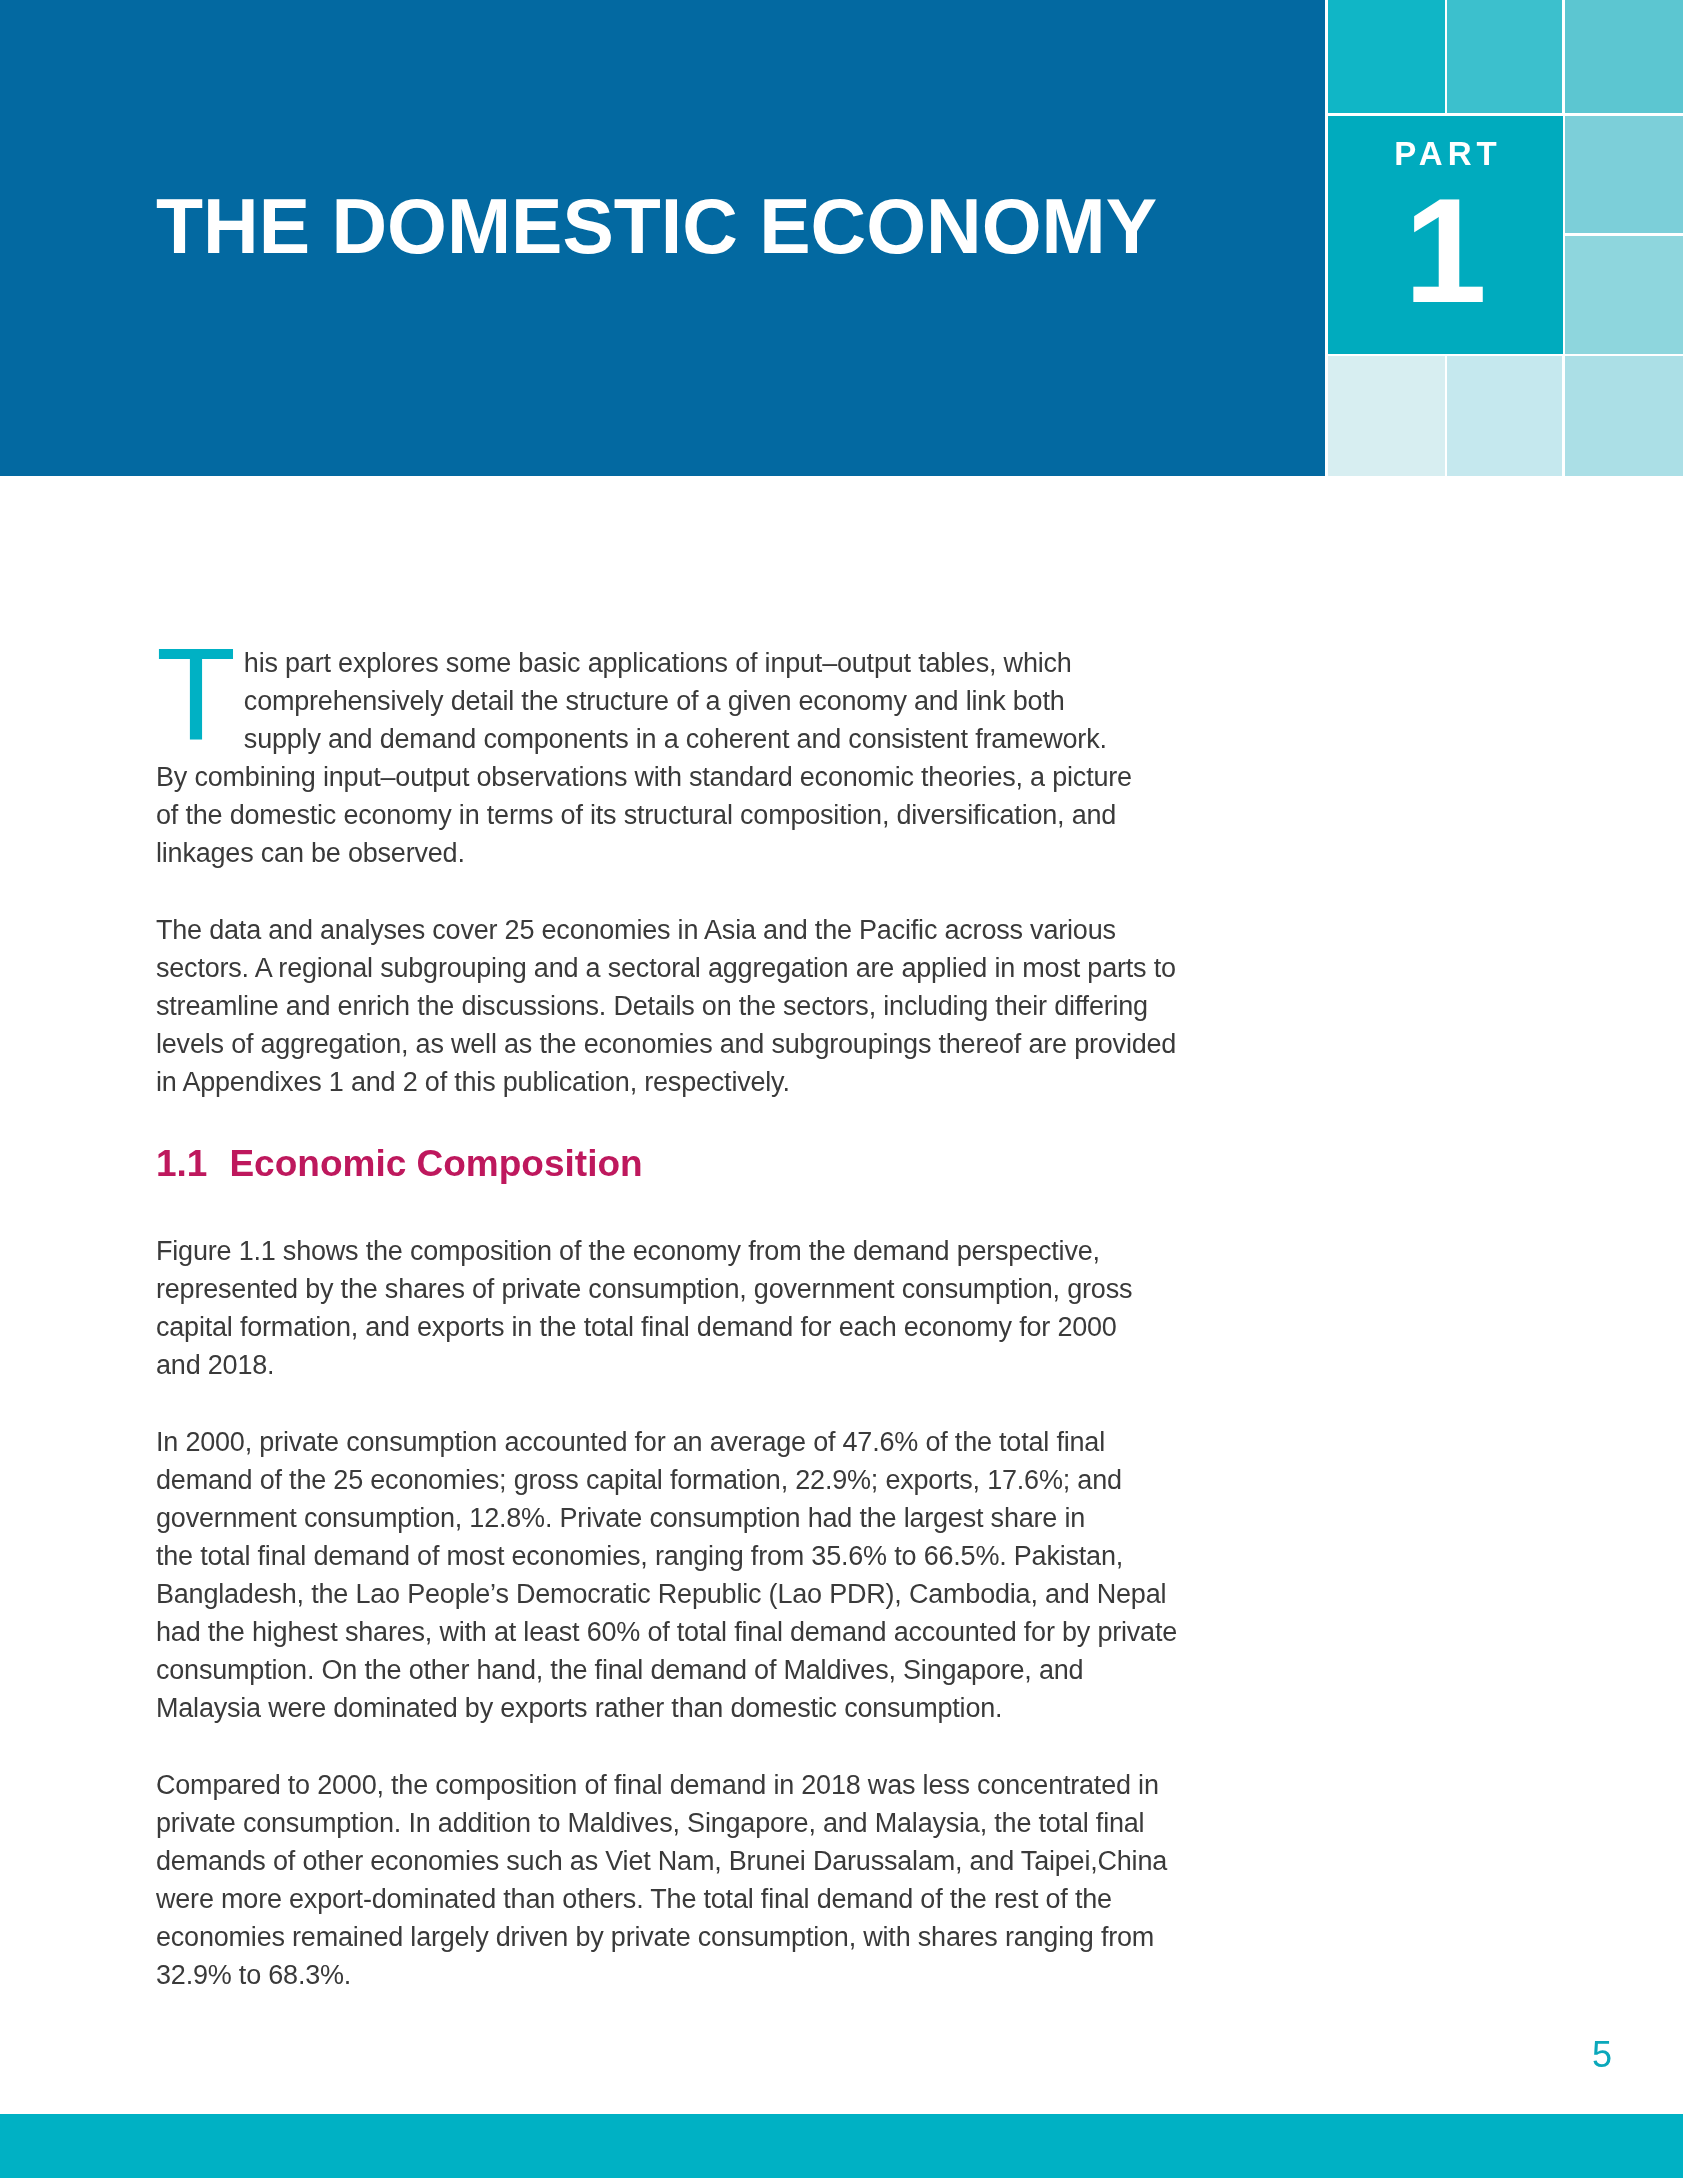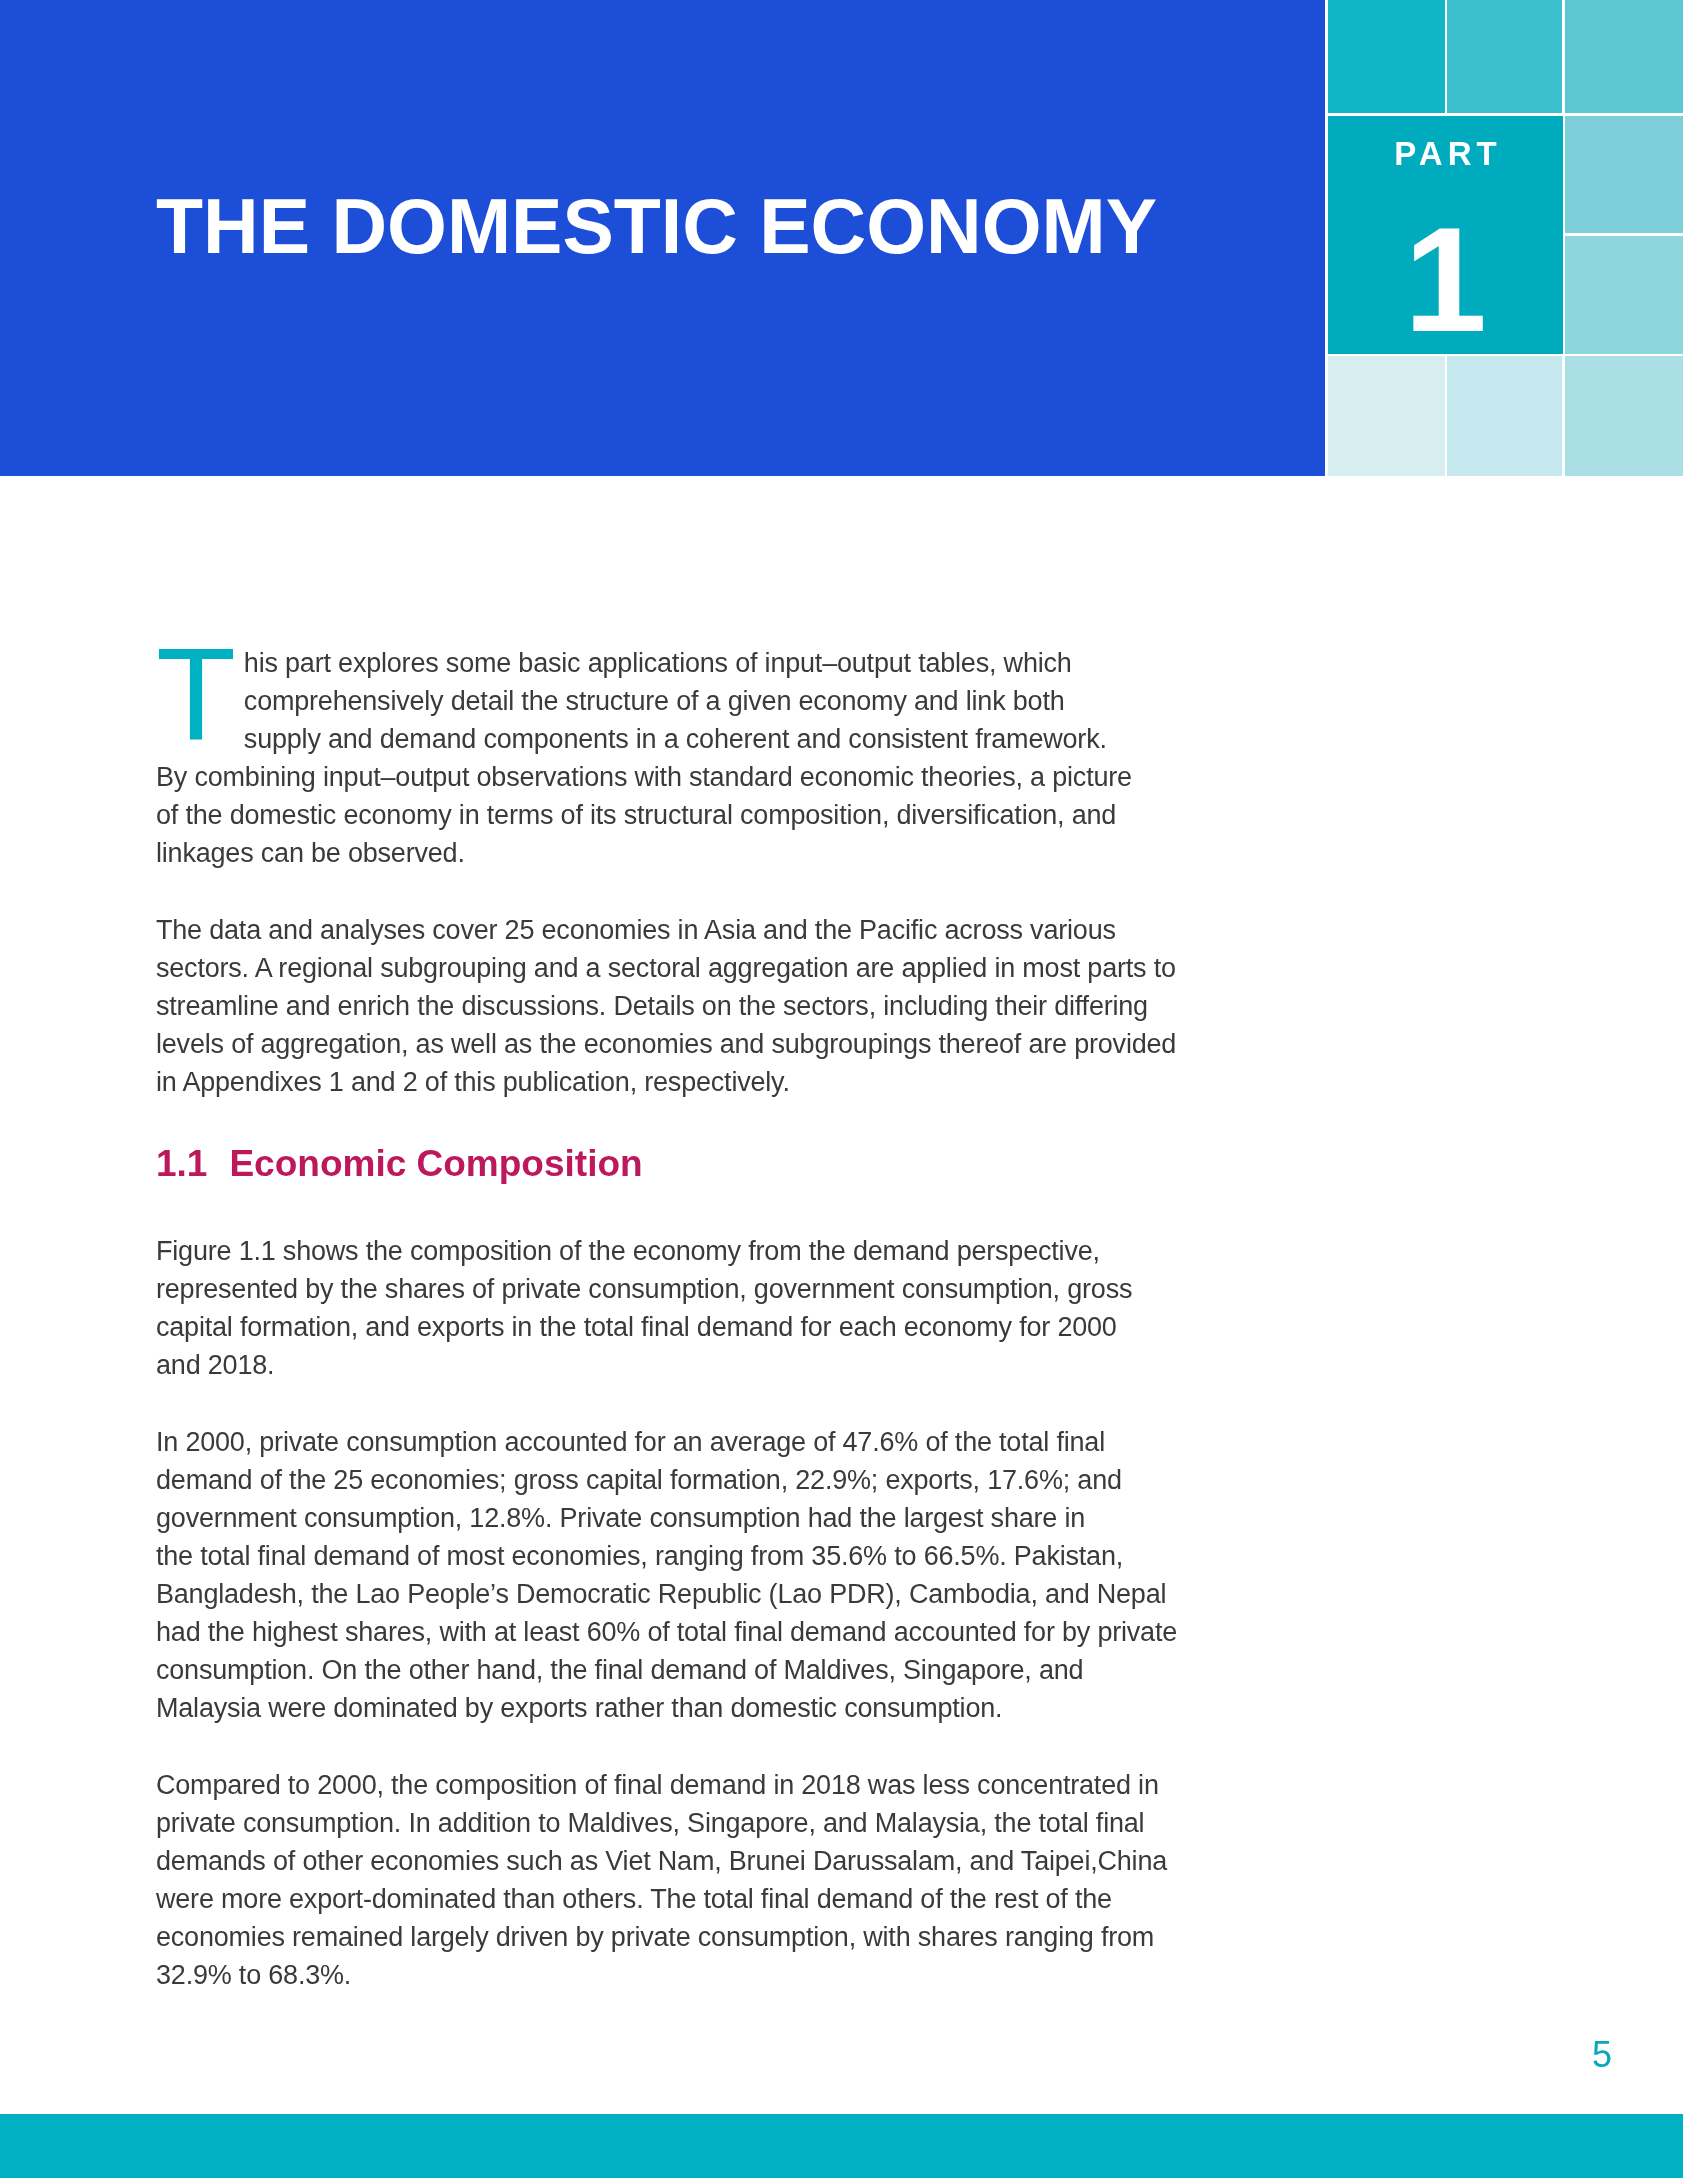--- a/index.html
+++ b/index.html
@@ -30,21 +30,21 @@
     letter-spacing: 0px;
     color: #ffffff;
     white-space: nowrap;
   }
 
   
   .mosaic-cell { position: absolute; }
   .cell-r1a { left: 1328px; top: 0;     width: 117px; height: 113px; }
   .cell-r1b { left: 1447px; top: 0;     width: 115px; height: 113px; }
   .cell-r1c { left: 1565px; top: 0;     width: 118px; height: 113px; }
-  .cell-part{ left: 1328px; top: 116px; width: 235px; height: 238px; justify-content: space-between; }
+  .cell-part{ left: 1328px; top: 116px; width: 235px; height: 238px; }
   .cell-r2c { left: 1565px; top: 116px; width: 118px; height: 117px; }
   .cell-r3c { left: 1565px; top: 236px; width: 118px; height: 118px; }
   .cell-r4a { left: 1328px; top: 356px; width: 117px; height: 120px; }
   .cell-r4b { left: 1447px; top: 356px; width: 115px; height: 120px; }
   .cell-r4c { left: 1565px; top: 356px; width: 118px; height: 120px; }
 
   .part-box {
     display: flex;
     flex-direction: column;
     align-items: center;
@@ -112,21 +112,21 @@
     left: 0; bottom: 0;
     width: 1683px; height: 64px;
     background: #00b1c4;
   }
 </style>
 </head>
 <body>
 
 <div class="page">
 
-  <div class="banner" style="background: #1d4ed8;">
+  <div class="banner" style="background: #0369a1;">
     <h1 class="banner-title">THE DOMESTIC ECONOMY</h1>
   </div>
 
   <div class="mosaic-cell cell-r1a" style="background: rgb(16, 182, 198);"></div>
   <div class="mosaic-cell cell-r1b" style="background: rgb(60, 192, 205);"></div>
   <div class="mosaic-cell cell-r1c" style="background: rgb(92, 198, 209);"></div>
 
   <div class="mosaic-cell cell-part part-box" style="background: rgb(0, 171, 190);">
     <div class="part-label">PART</div>
     <div class="part-number">1</div>

